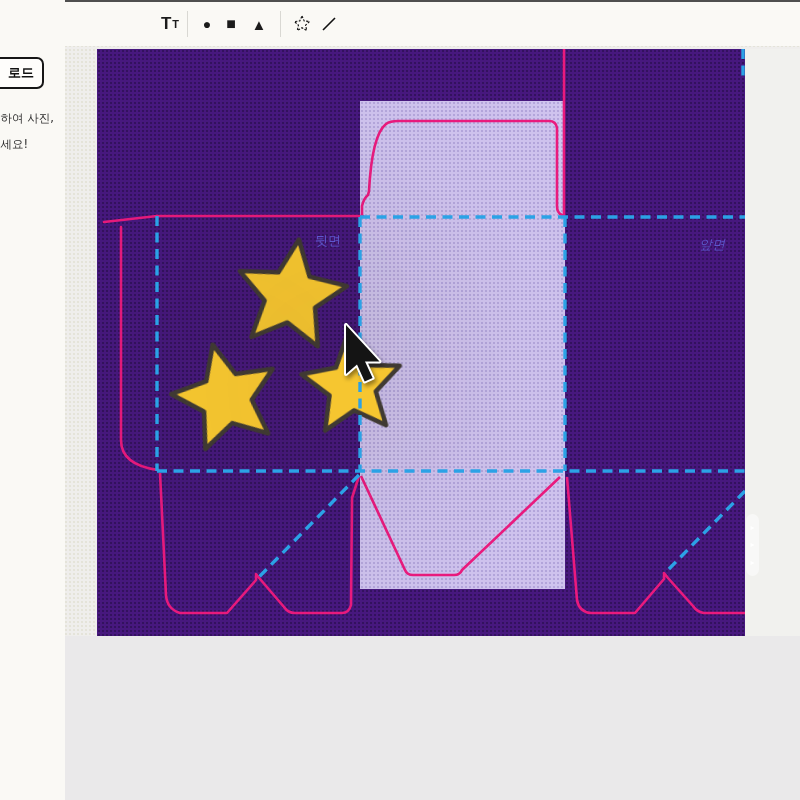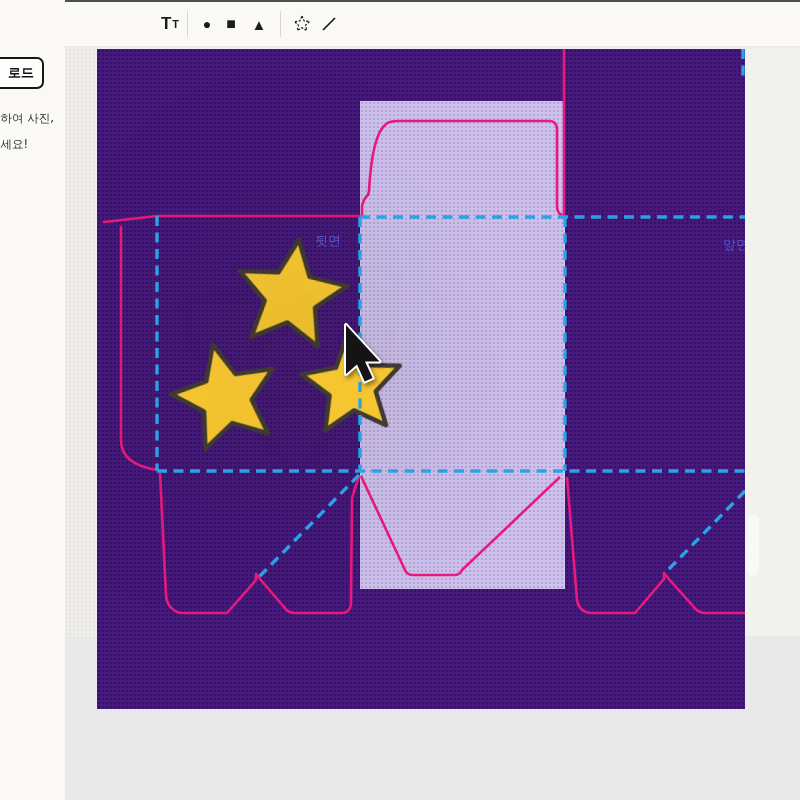--- a/index.html
+++ b/index.html
@@ -31,33 +31,33 @@
 
   
   .upload-btn { position:absolute; left:-31px; top:57px; width:75px; height:32px;
                 background:#fefdfb; border:2px solid #161616; border-radius:7px;
                 font-size:13px; font-weight:600; color:#111; text-align:right; padding-right:8px;
                 font-family:"DejaVu Sans","Liberation Sans",sans-serif; }
   .hint { position:absolute; left:-11px; width:80px; font-size:11.5px; color:#2e2e2e; white-space:nowrap; }
   .hint1 { top:111px; } .hint2 { top:137px; }
 
   
-  .canvas { position:absolute; left:97px; top:49px; width:648px; height:660px;
+  .canvas { position:absolute; left:97px; top:49px; width:648px; height:587px;
             background-color:var(--purple,#47187e); overflow:hidden;
             background-image:radial-gradient(rgba(15,4,35,0.35) 1px, transparent 1.3px);
             background-size:4px 4px; }
   .photo-panel { position:absolute; left:263px; top:52px; width:205px; height:488px; z-index:1;
                  background-color:var(--lavender,#cfc3ee);
                  background-image:radial-gradient(rgba(110,90,170,0.28) 1px, transparent 1.3px);
                  background-size:4px 4px; }
   .dieline-svg { position:absolute; left:0; top:0; z-index:3; }
   .panel-label { position:absolute; z-index:4; font-size:13px; font-weight:500;
                  color:var(--label,#5d58cc); white-space:nowrap; }
   .label-back  { left:218px; top:183px; }
-  .label-front { left:626px; top:187px; }
+  .label-front { left:602px; top:187px;font-style:italic; }
 
   .star-el { fill:var(--star-fill,#f6c630); stroke:var(--star-stroke,#403a33); stroke-width:4.5;
              stroke-linejoin:round; vector-effect:non-scaling-stroke;
              filter:drop-shadow(0 0 2px rgba(25,20,15,0.55)); }
   .pink-path { fill:none; stroke:var(--pink,#ea1a7d); stroke-width:2.6; stroke-linecap:round; stroke-linejoin:round; }
   .fold-path { fill:none; stroke:var(--blue,#2ba2e6); stroke-width:3.4; stroke-dasharray:10 6.5; stroke-linecap:butt; }
   .flap-fill { fill:none; stroke:var(--pink,#ea1a7d); stroke-width:2.6; stroke-linejoin:round; }
   .cursor-path { fill:#141414; stroke:#ffffff; stroke-width:4; stroke-linejoin:round; paint-order:stroke;
                  filter:drop-shadow(2px 3px 2px rgba(0,0,0,0.4)); }
 

